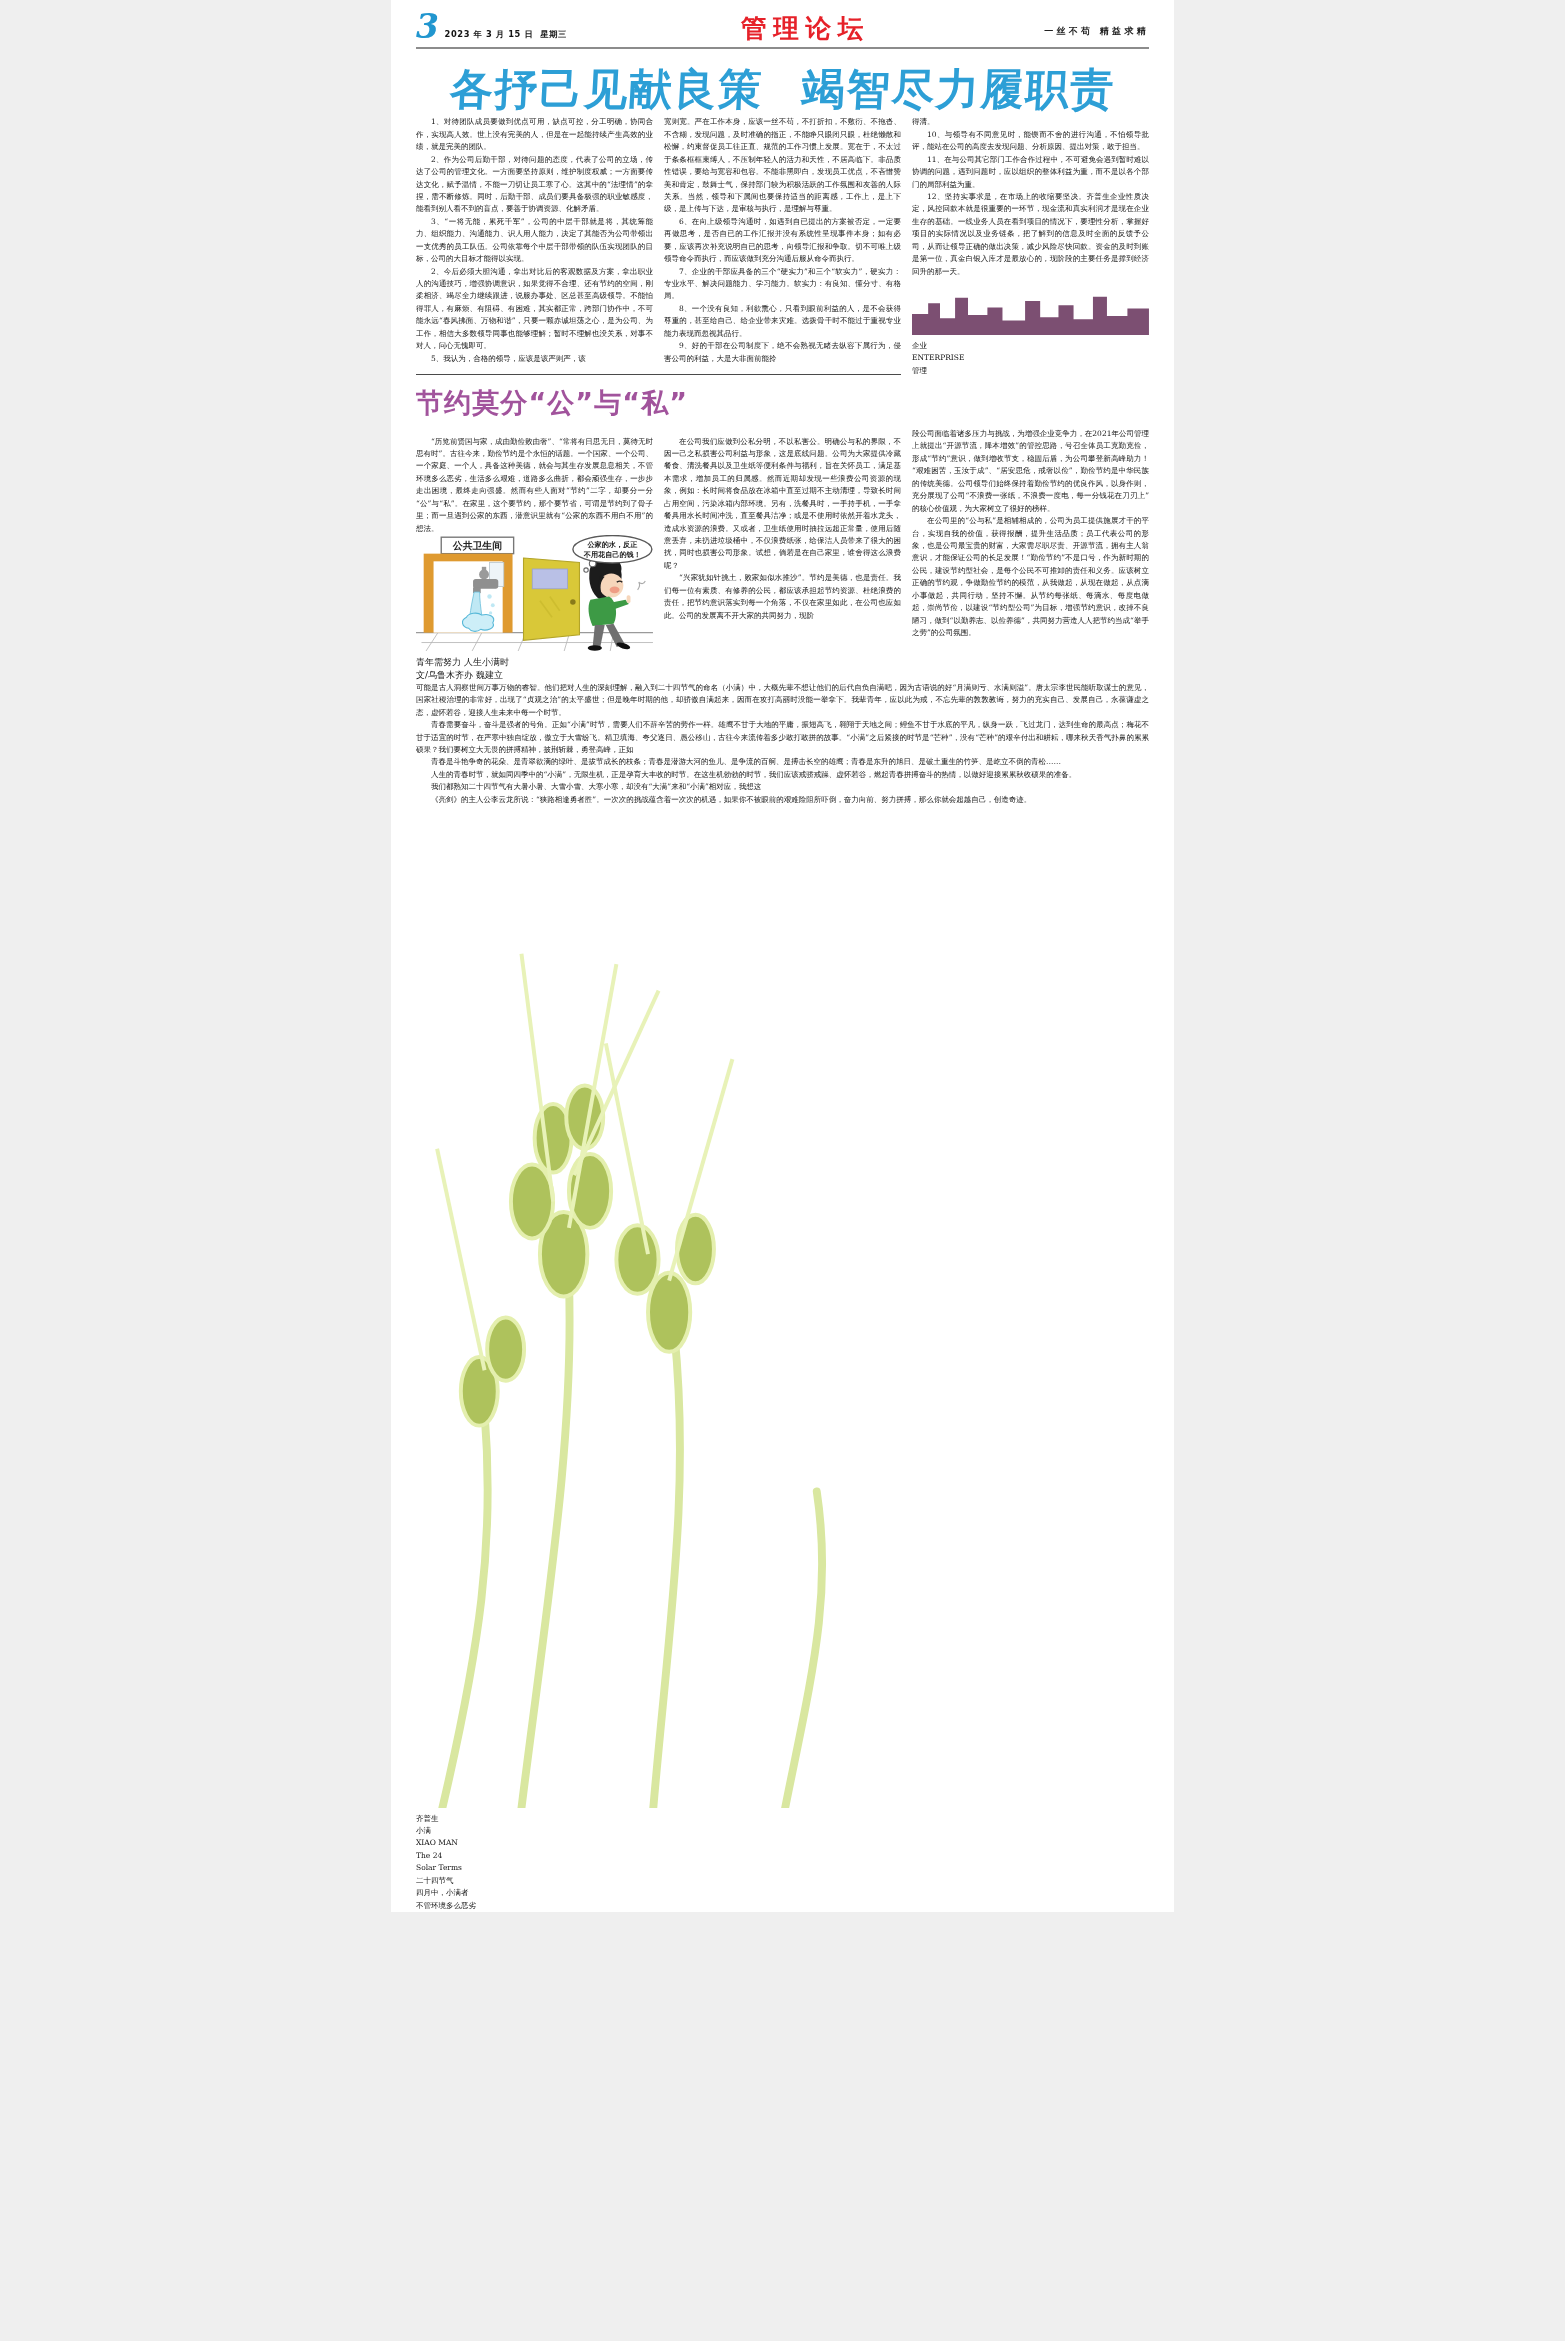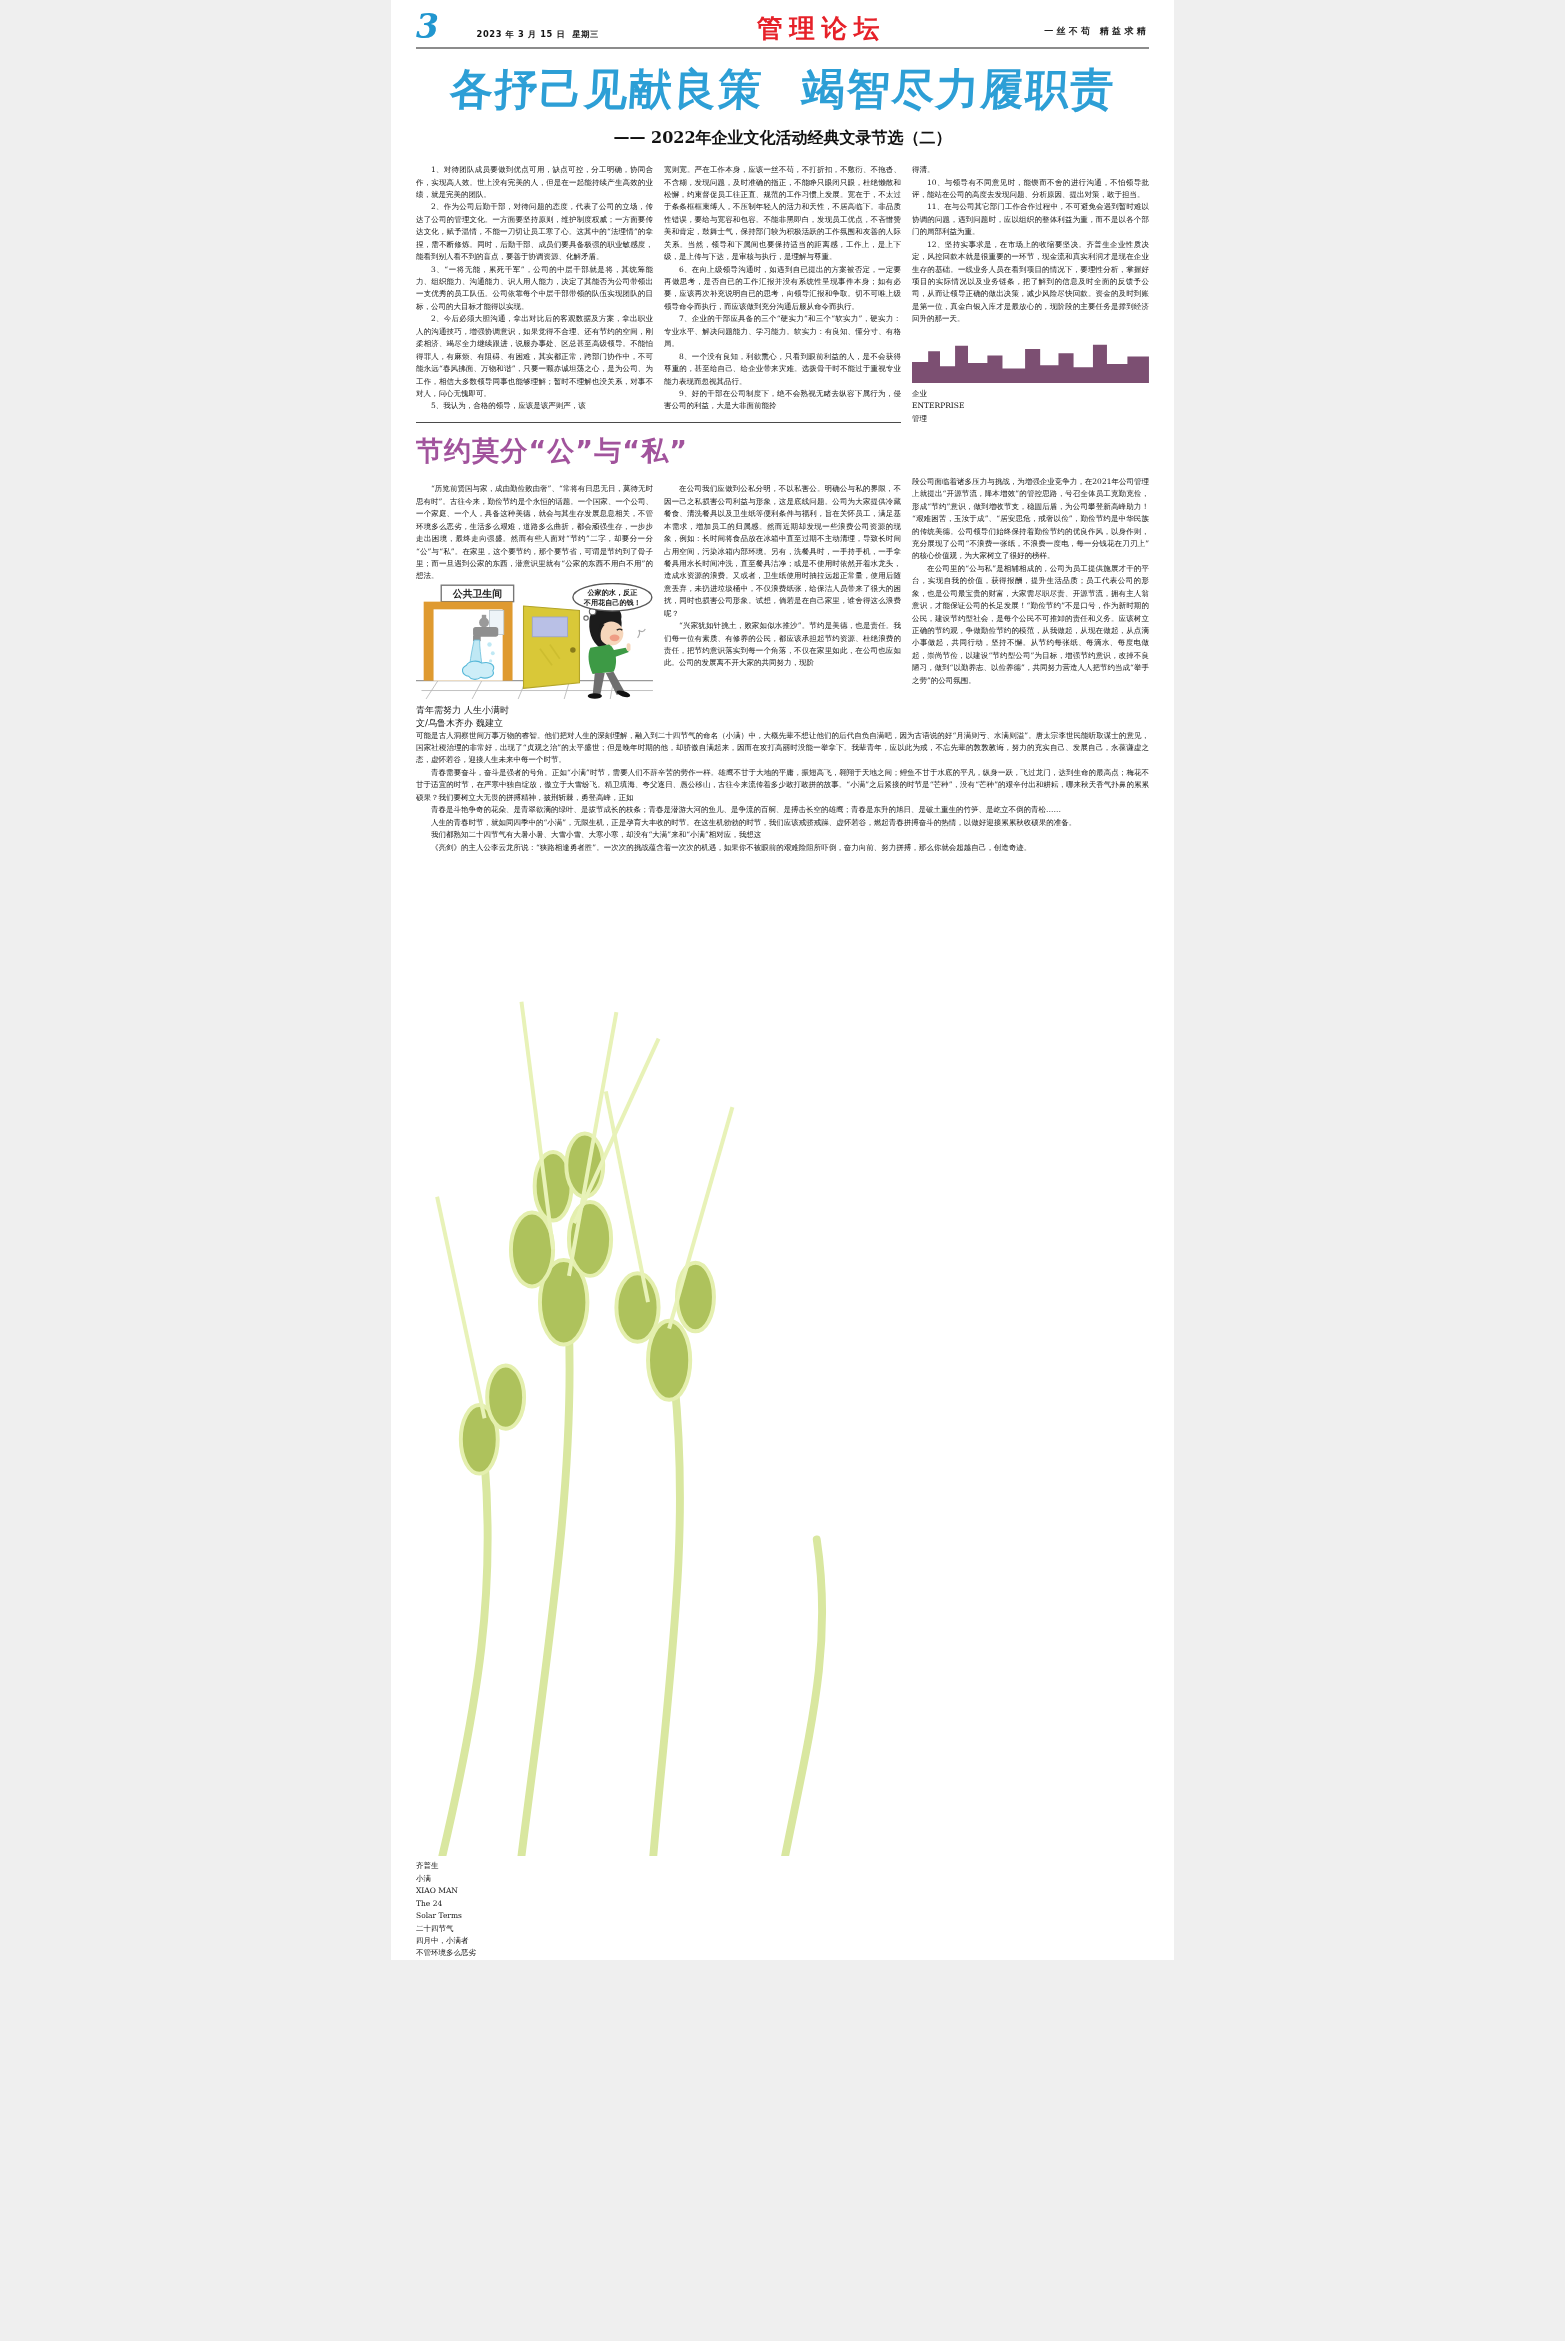--- a/index.html
+++ b/index.html
@@ -5,21 +5,21 @@
   html,body{margin:0;padding:0;background:#efefef;}
   .page{width:783px;margin:0 auto;background:#fff;padding:13.4px 25px 0;box-sizing:border-box;
         font-family:"DejaVu Serif","Liberation Serif",serif;color:#141414;}
   
   header{display:flex;align-items:flex-end;justify-content:space-between;
          border-bottom:2.2px solid #8c8c8c;padding-bottom:5.6px;}
   .ph-left{display:flex;align-items:flex-end;gap:5.6px;}
   .pagenum{font-family:"DejaVu Serif",serif;font-style:italic;font-weight:700;
            font-size:33px;line-height:.85;color:#2196cf;}
   .date{font-family:"DejaVu Sans","Liberation Sans",sans-serif;font-weight:700;
-        font-size:8.3px;letter-spacing:0.6px;padding-bottom:1.7px;margin-left:32px;}
+        font-size:8.3px;letter-spacing:0.6px;padding-bottom:1.7px;}
   .section-title{font-family:"DejaVu Sans","Liberation Sans",sans-serif;font-weight:900;
         font-size:25.6px;color:#e62129;letter-spacing:6.7px;margin:0;line-height:1;text-align:center;}
   .slogan{font-family:"DejaVu Sans","Liberation Sans",sans-serif;font-weight:700;
         font-size:9px;letter-spacing:3.3px;padding-bottom:3.3px;color:#222;}
   
   .a1-head{text-align:center;color:#2d9fd6;font-family:"DejaVu Sans","Liberation Sans",sans-serif;
         font-weight:900;font-size:43px;line-height:1.1;margin:16.7px 0 3.3px;letter-spacing:1.7px;
         transform:skewX(-3deg);}
   .hgap{display:inline-block;width:39px;}
   .a1-sub{text-align:center;font-weight:700;font-size:16px;margin:14.5px 0 15.6px;color:#111;}
@@ -103,21 +103,20 @@
       <span class="date">
         <span>2023 年 3 月 15 日</span>&nbsp;&nbsp;<span>星期三</span>
       </span>
     </div>
     <h1 class="section-title">管理论坛</h1>
     <div class="slogan">一丝不苟  精益求精</div>
   </header>
 
   <section>
     <h2 class="a1-head"><span>各抒己见献良策</span><span class="hgap"></span><span>竭智尽力履职责</span></h2>
-    <p class="a1-sub">—— 2022年企业文化活动经典文录节选（二）</p>
   </section>
 
   <main class="grid">
     <div class="col a1c1">
         <p>1、对待团队成员要做到优点可用，缺点可控，分工明确，协同合作，实现高人效。世上没有完美的人，但是在一起能持续产生高效的业绩，就是完美的团队。</p>
         <p>2、作为公司后勤干部，对待问题的态度，代表了公司的立场，传达了公司的管理文化。一方面要坚持原则，维护制度权威；一方面要传达文化，赋予温情，不能一刀切让员工寒了心。这其中的“法理情”的拿捏，需不断修炼。同时，后勤干部、成员们要具备极强的职业敏感度，能看到别人看不到的盲点，要善于协调资源、化解矛盾。</p>
         <p>3、“一将无能，累死千军”，公司的中层干部就是将，其统筹能力、组织能力、沟通能力、识人用人能力，决定了其能否为公司带领出一支优秀的员工队伍。公司依靠每个中层干部带领的队伍实现团队的目标，公司的大目标才能得以实现。</p>
         <p>2、今后必须大胆沟通，拿出对比后的客观数据及方案，拿出职业人的沟通技巧，增强协调意识，如果觉得不合理、还有节约的空间，刚柔相济、竭尽全力继续跟进，说服办事处、区总甚至高级领导。不能怕得罪人，有麻烦、有阻碍、有困难，其实都正常，跨部门协作中，不可能永远“春风拂面、万物和谐”，只要一颗赤诚坦荡之心，是为公司、为工作，相信大多数领导同事也能够理解；暂时不理解也没关系，对事不对人，问心无愧即可。</p>
         <p>5、我认为，合格的领导，应该是该严则严，该</p>
       </div>

